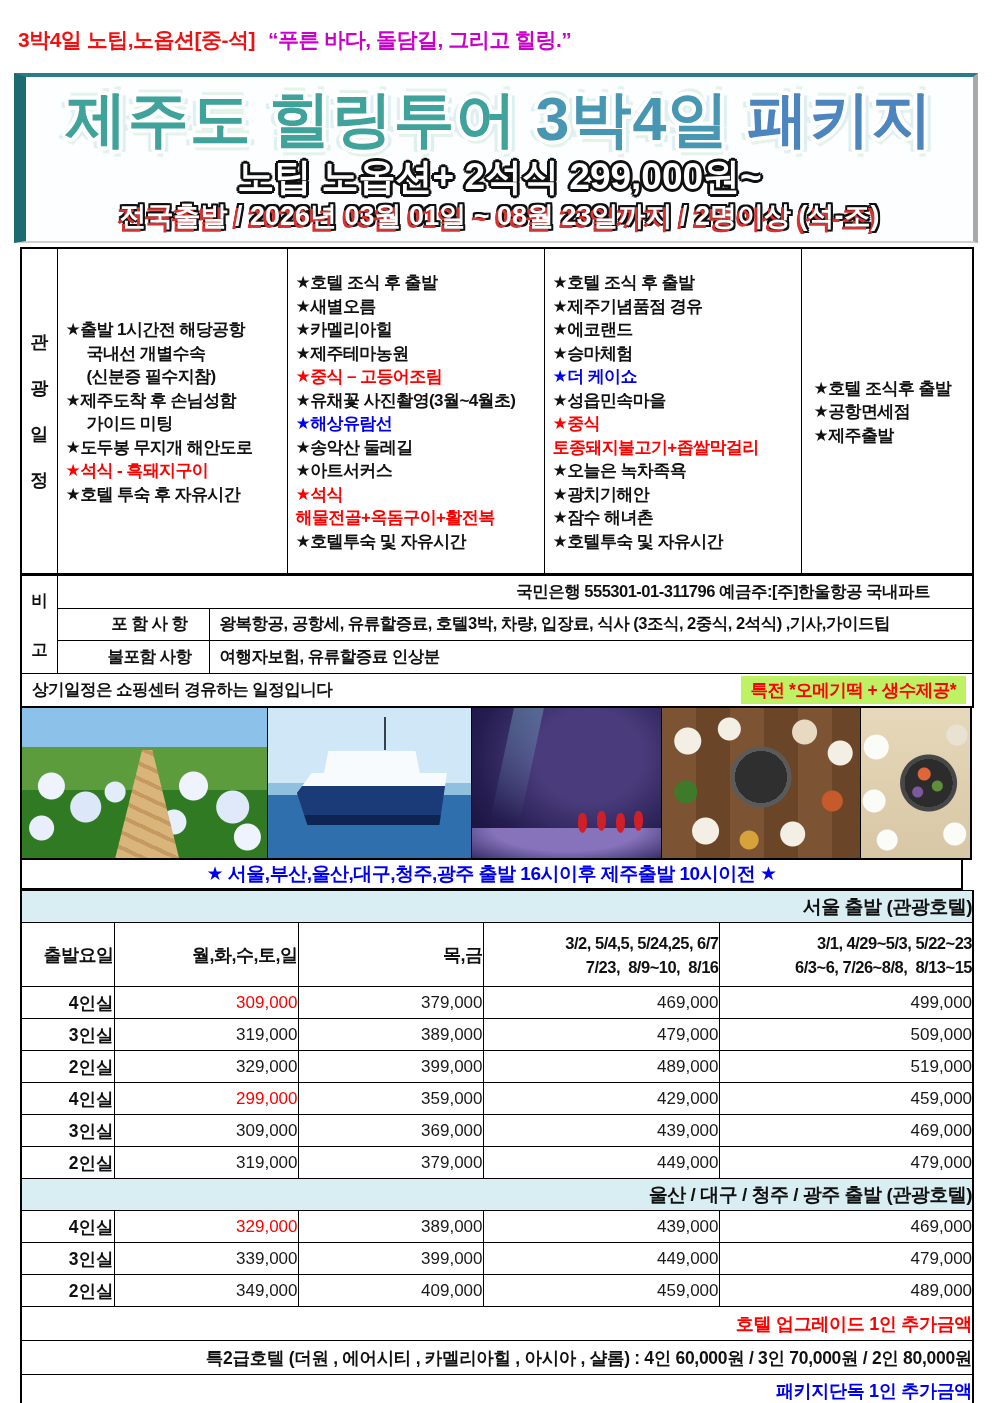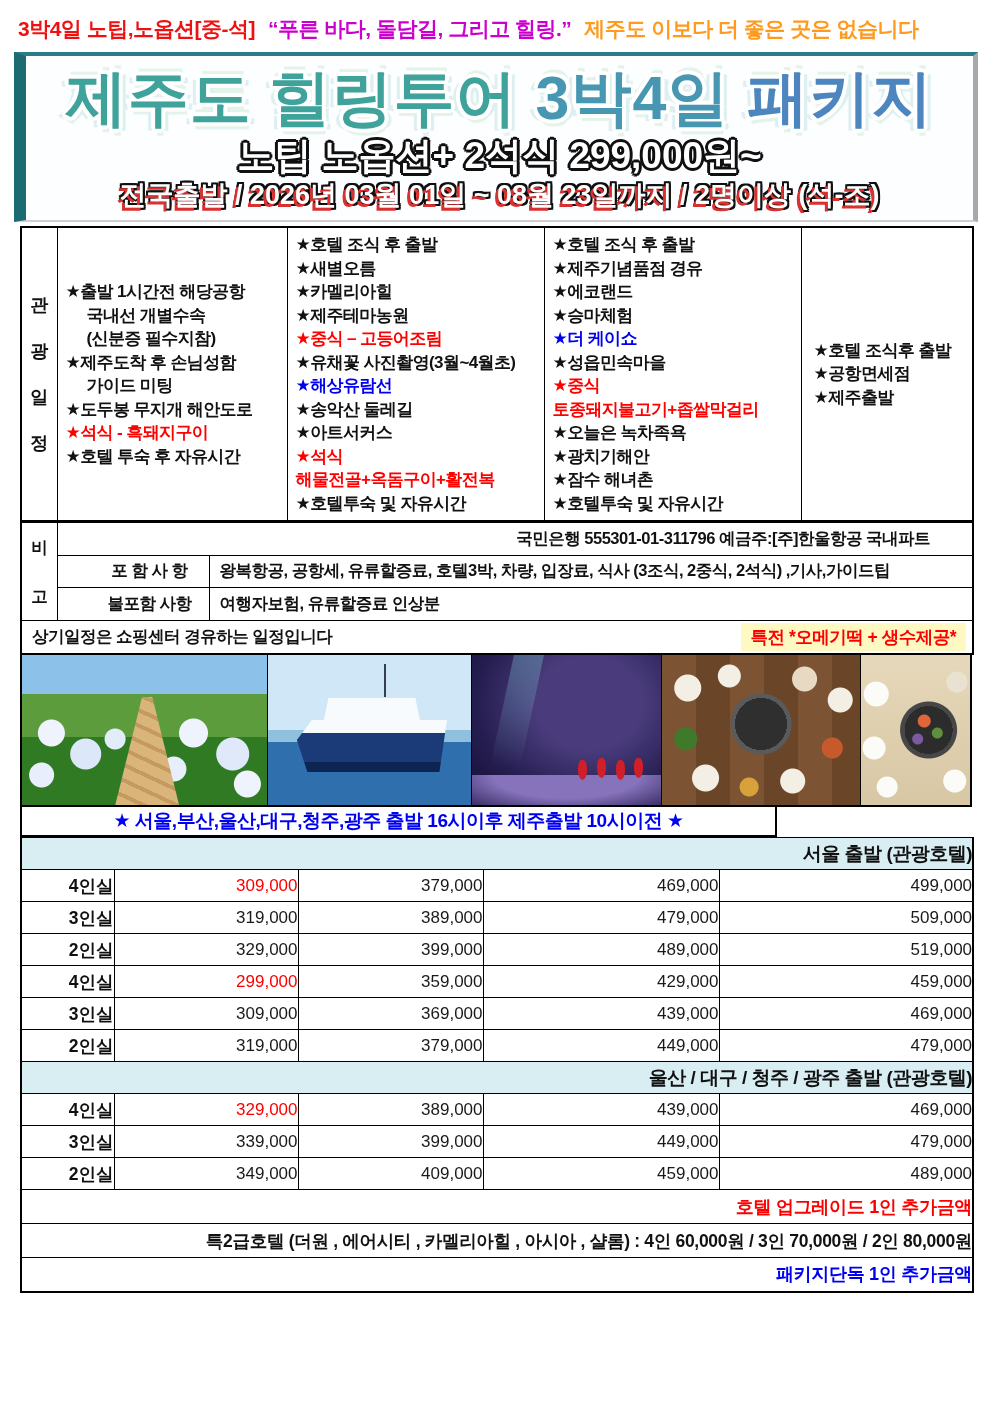--- a/index.html
+++ b/index.html
@@ -2,21 +2,21 @@
 <html><head>
 <meta charset="utf-8">
 <style>
   * { box-sizing: border-box; margin: 0; padding: 0; }
   body {
     width: 992px; background: #ffffff;
     font-family: "Liberation Sans", "DejaVu Sans", sans-serif;
     color: #111;
   }
   
-  .top-strip { height: 52px; display: flex; align-items: center; padding: 6px 18px 0 18px; gap: 13px; white-space: nowrap; }
+  .top-strip { height: 73px; display: flex; align-items: center; padding: 6px 18px 0 18px; gap: 13px; white-space: nowrap; }
   .top-strip span { font-size: 21px; font-weight: bold; letter-spacing: -0.5px; }
   .t-red    { color: #ee1111; }
   .t-magenta{ color: #cc00cc; }
   .t-orange { color: #ff9a1e; }
 
   
   .banner {
     margin: 0 14px 4px 14px;
     border-top: 4px solid #2a7d84;
     border-left: 12px solid #1d6b72;
@@ -50,37 +50,37 @@
   }
 
   
   table { border-collapse: collapse; width: 952px; margin: 0 20px; table-layout: fixed; }
   td, th { border: 1px solid #000; }
   .itin-table { border: 2px solid #000; }
   .itin-table th { height: 30px; font-size: 19px; font-weight: bold; background: #fff; }
   .itin-table td { vertical-align: middle; }
   .vlabel { text-align: center; font-weight: bold; font-size: 18px; }
   .vlabel div { line-height: 1; padding: 14px 0; }
-  .itin-wrap { padding: 5px 4px 5px 8px; }
+  .itin-wrap { padding: 5px 4px 20px 8px; margin-top: 17px; }
   .itin-line { font-size: 17px; font-weight: 600; line-height: 23.5px; letter-spacing: -0.6px; white-space: nowrap; }
   .itin-line.ind { padding-left: 21px; }
   .c-k { color: #111; } .c-r { color: #fe0000; } .c-b { color: #0000ee; }
   .itin-day4 .itin-wrap { padding-left: 12px; }
 
   
   .rem-table { border: 2px solid #000; border-top: 0; }
   .rem-table td { height: 26px; font-size: 16.5px; font-weight: 600; letter-spacing: -0.5px; }
   .rem-side { text-align: center; font-weight: bold; font-size: 18px; }
   .rem-side div { line-height: 1; padding: 16px 0; }
   .rem-bank { text-align: right; padding-right: 42px; font-weight: 500; }
   .rem-lbl { text-align: center; padding-left: 33px; }
   .rem-val { padding-left: 10px; }
   .rem-note-cell { padding: 0; }
   .rem-note-flex { display: flex; align-items: center; justify-content: space-between; padding: 2px 6px 2px 10px; }
-  .special-badge { background: #fef9c3; color: #fe0000; font-weight: bold; font-size: 17.5px; padding: 2px 10px; letter-spacing: -0.5px; }
+  .special-badge { background: #bef264; color: #fe0000; font-weight: bold; font-size: 17.5px; padding: 2px 10px; letter-spacing: -0.5px; }
 
   
   .photos { display: flex; width: 952px; margin: 0 20px; height: 152px; border: 2px solid #000; border-top: 0; }
   .photo { position: relative; overflow: hidden; border-right: 1px solid #000; height: 100%; }
   .photo:last-child { border-right: 0; }
   .ph1 { width: 26%;
     background:
       radial-gradient(circle at 12% 52%, #eef3fd 0 13px, rgba(0,0,0,0) 14px),
       radial-gradient(circle at 26% 66%, #dce7fa 0 15px, rgba(0,0,0,0) 16px),
       radial-gradient(circle at 8% 80%, #e8eefc 0 12px, rgba(0,0,0,0) 13px),
@@ -129,21 +129,21 @@
       radial-gradient(circle at 62% 50%, #2c2c2c 0 24px, #474747 24px 28px, rgba(0,0,0,0) 29px),
       radial-gradient(circle at 14% 26%, #fbfbf8 0 12px, rgba(0,0,0,0) 13px),
       radial-gradient(circle at 12% 62%, #fbfbf8 0 11px, rgba(0,0,0,0) 12px),
       radial-gradient(circle at 24% 88%, #fbfbf8 0 10px, rgba(0,0,0,0) 11px),
       radial-gradient(circle at 86% 84%, #fbfbf8 0 11px, rgba(0,0,0,0) 12px),
       radial-gradient(circle at 88% 18%, #e9e2d2 0 10px, rgba(0,0,0,0) 11px),
       linear-gradient(180deg, #e6d8ba, #d8c7a5);
   }
 
   
-  .blue-note { width: 757px; margin: 0 20px; height: 30px; border: 2px solid #000; border-top: 0;
+  .blue-note { width: 943px; margin: 0 20px; height: 30px; border: 2px solid #000; border-top: 0;
     display: flex; align-items: center; justify-content: center;
     color: #0000f0; font-weight: bold; font-size: 19px; letter-spacing: -0.5px; }
 
   
   .price-table { border: 2px solid #000; border-top: 0; }
   .price-table td { text-align: right; vertical-align: middle; }
   .sec-title { height: 32px; background: #d9eef3; font-size: 19px; font-weight: bold; letter-spacing: -0.5px; }
   .hdr-row td { height: 64px; font-size: 18px; font-weight: bold; letter-spacing: -0.5px; }
   .hdr-cell div { font-size: 16.5px; line-height: 24px; white-space: pre; }
   .price-row td { height: 32px; }
@@ -154,21 +154,20 @@
   .f-red  { color: #fe0000; font-size: 18px; }
   .f-blue { color: #0000f0; font-size: 18px; }
   .f-black{ color: #111; font-size: 17.5px; }
 </style>
 </head>
 <body>
 
 <div class="top-strip">
   <span class="t-red">3박4일 노팁,노옵션[중-석]</span>
   <span class="t-magenta">“푸른 바다, 돌담길, 그리고 힐링.”</span>
-  <span class="t-orange">제주도 이보다 더 좋은 곳은 없습니다</span>
 </div>
 
 <div class="banner">
   <div class="hero-title">
     <span class="tp1">제주도 힐링투어</span><span class="tp2"> 3박4일</span><span class="tp3"> 패키지</span>
   </div>
   <div class="hero-sub">노팁 노옵션+ 2석식 299,000원~</div>
   <div class="hero-date">전국출발 / 2026년 03월 01일 ~ 08월 23일까지 / 2명이상 (석-조)</div>
 </div>
 
@@ -303,20 +302,33 @@
       <col style="width:93px">
       <col style="width:184px">
       <col style="width:185px">
       <col style="width:236px">
       <col style="width:254px">
     </colgroup>
   <tbody id="priceBody">
       <tr>
         <td class="sec-title" colspan="5">서울 출발 (관광호텔)</td>
       </tr>
+      <tr class="hdr-row">
+        <td class="hdr-cell">출발요일</td>
+        <td class="hdr-cell">월,화,수,토,일</td>
+        <td class="hdr-cell">목,금</td>
+        <td class="hdr-cell">
+          <div>3/2, 5/4,5, 5/24,25, 6/7</div>
+          <div>7/23,  8/9~10,  8/16</div>
+        </td>
+        <td class="hdr-cell">
+          <div>3/1, 4/29~5/3, 5/22~23</div>
+          <div>6/3~6, 7/26~8/8,  8/13~15</div>
+        </td>
+      </tr>
       <tr class="price-row">
         <td class="room-cell">4인실</td>
         <td class="price-cell red">309,000</td>
         <td class="price-cell">379,000</td>
         <td class="price-cell">469,000</td>
         <td class="price-cell">499,000</td>
       </tr>
       <tr class="price-row">
         <td class="room-cell">3인실</td>
         <td class="price-cell">319,000</td>

